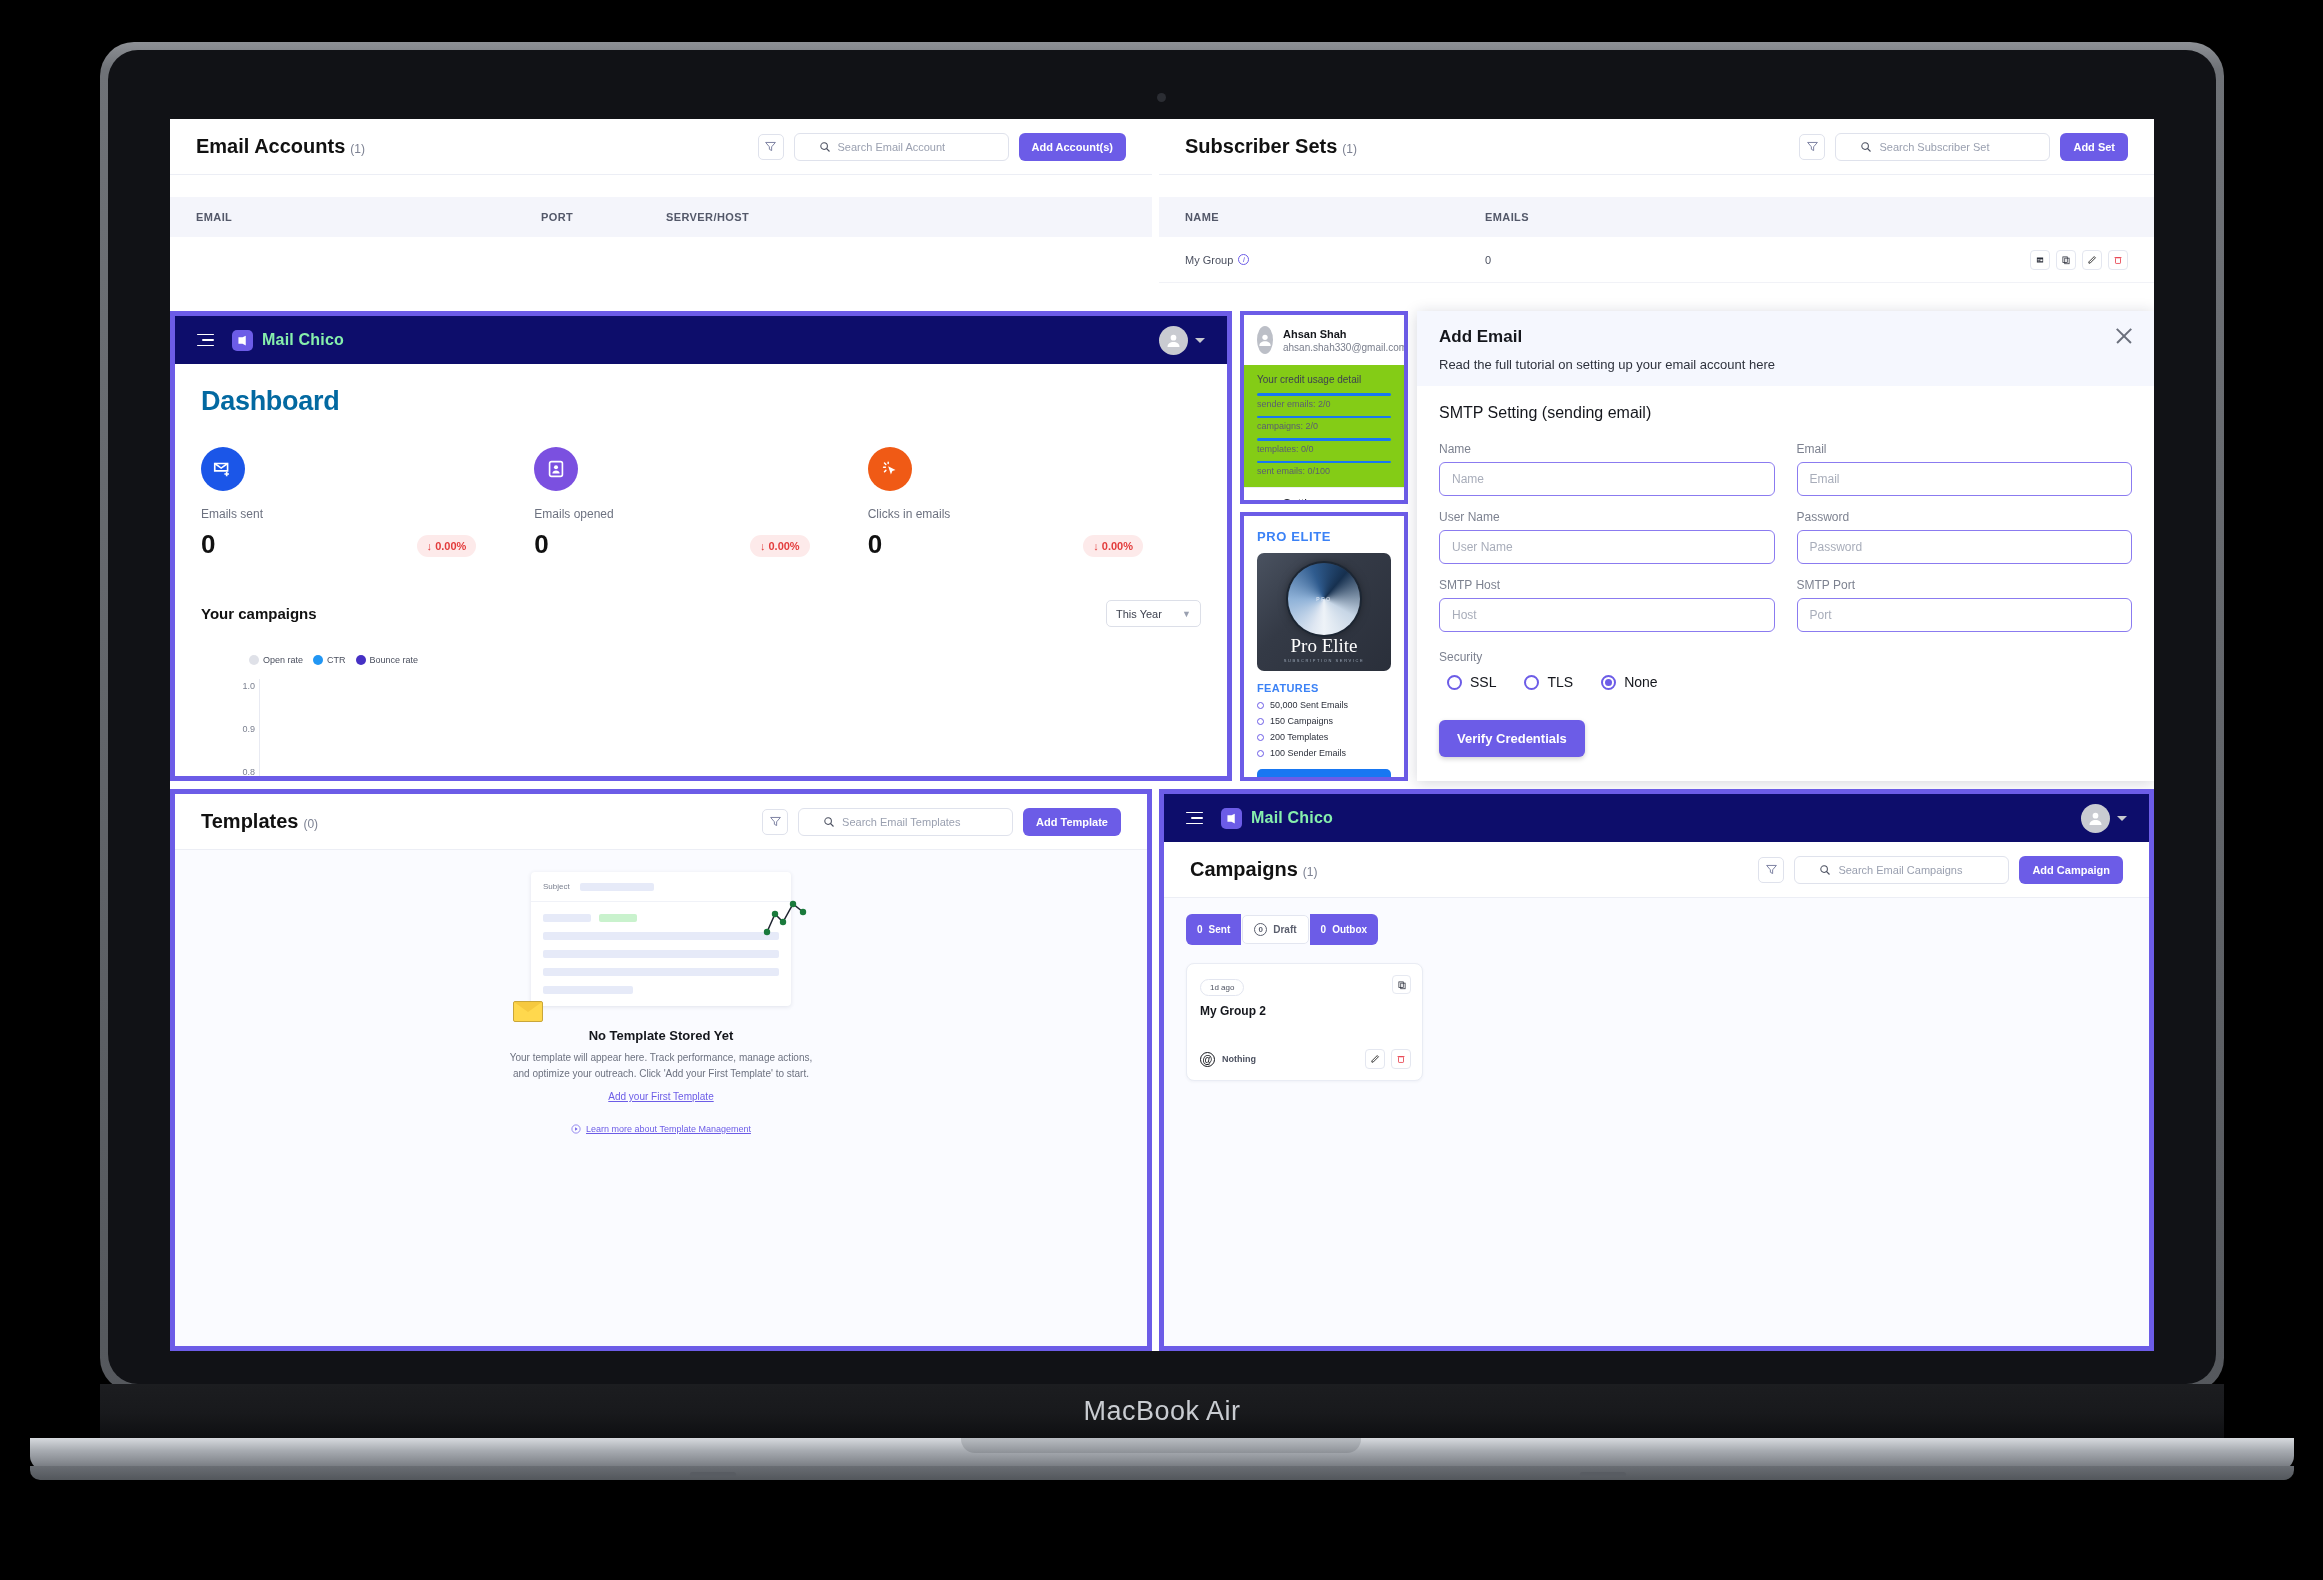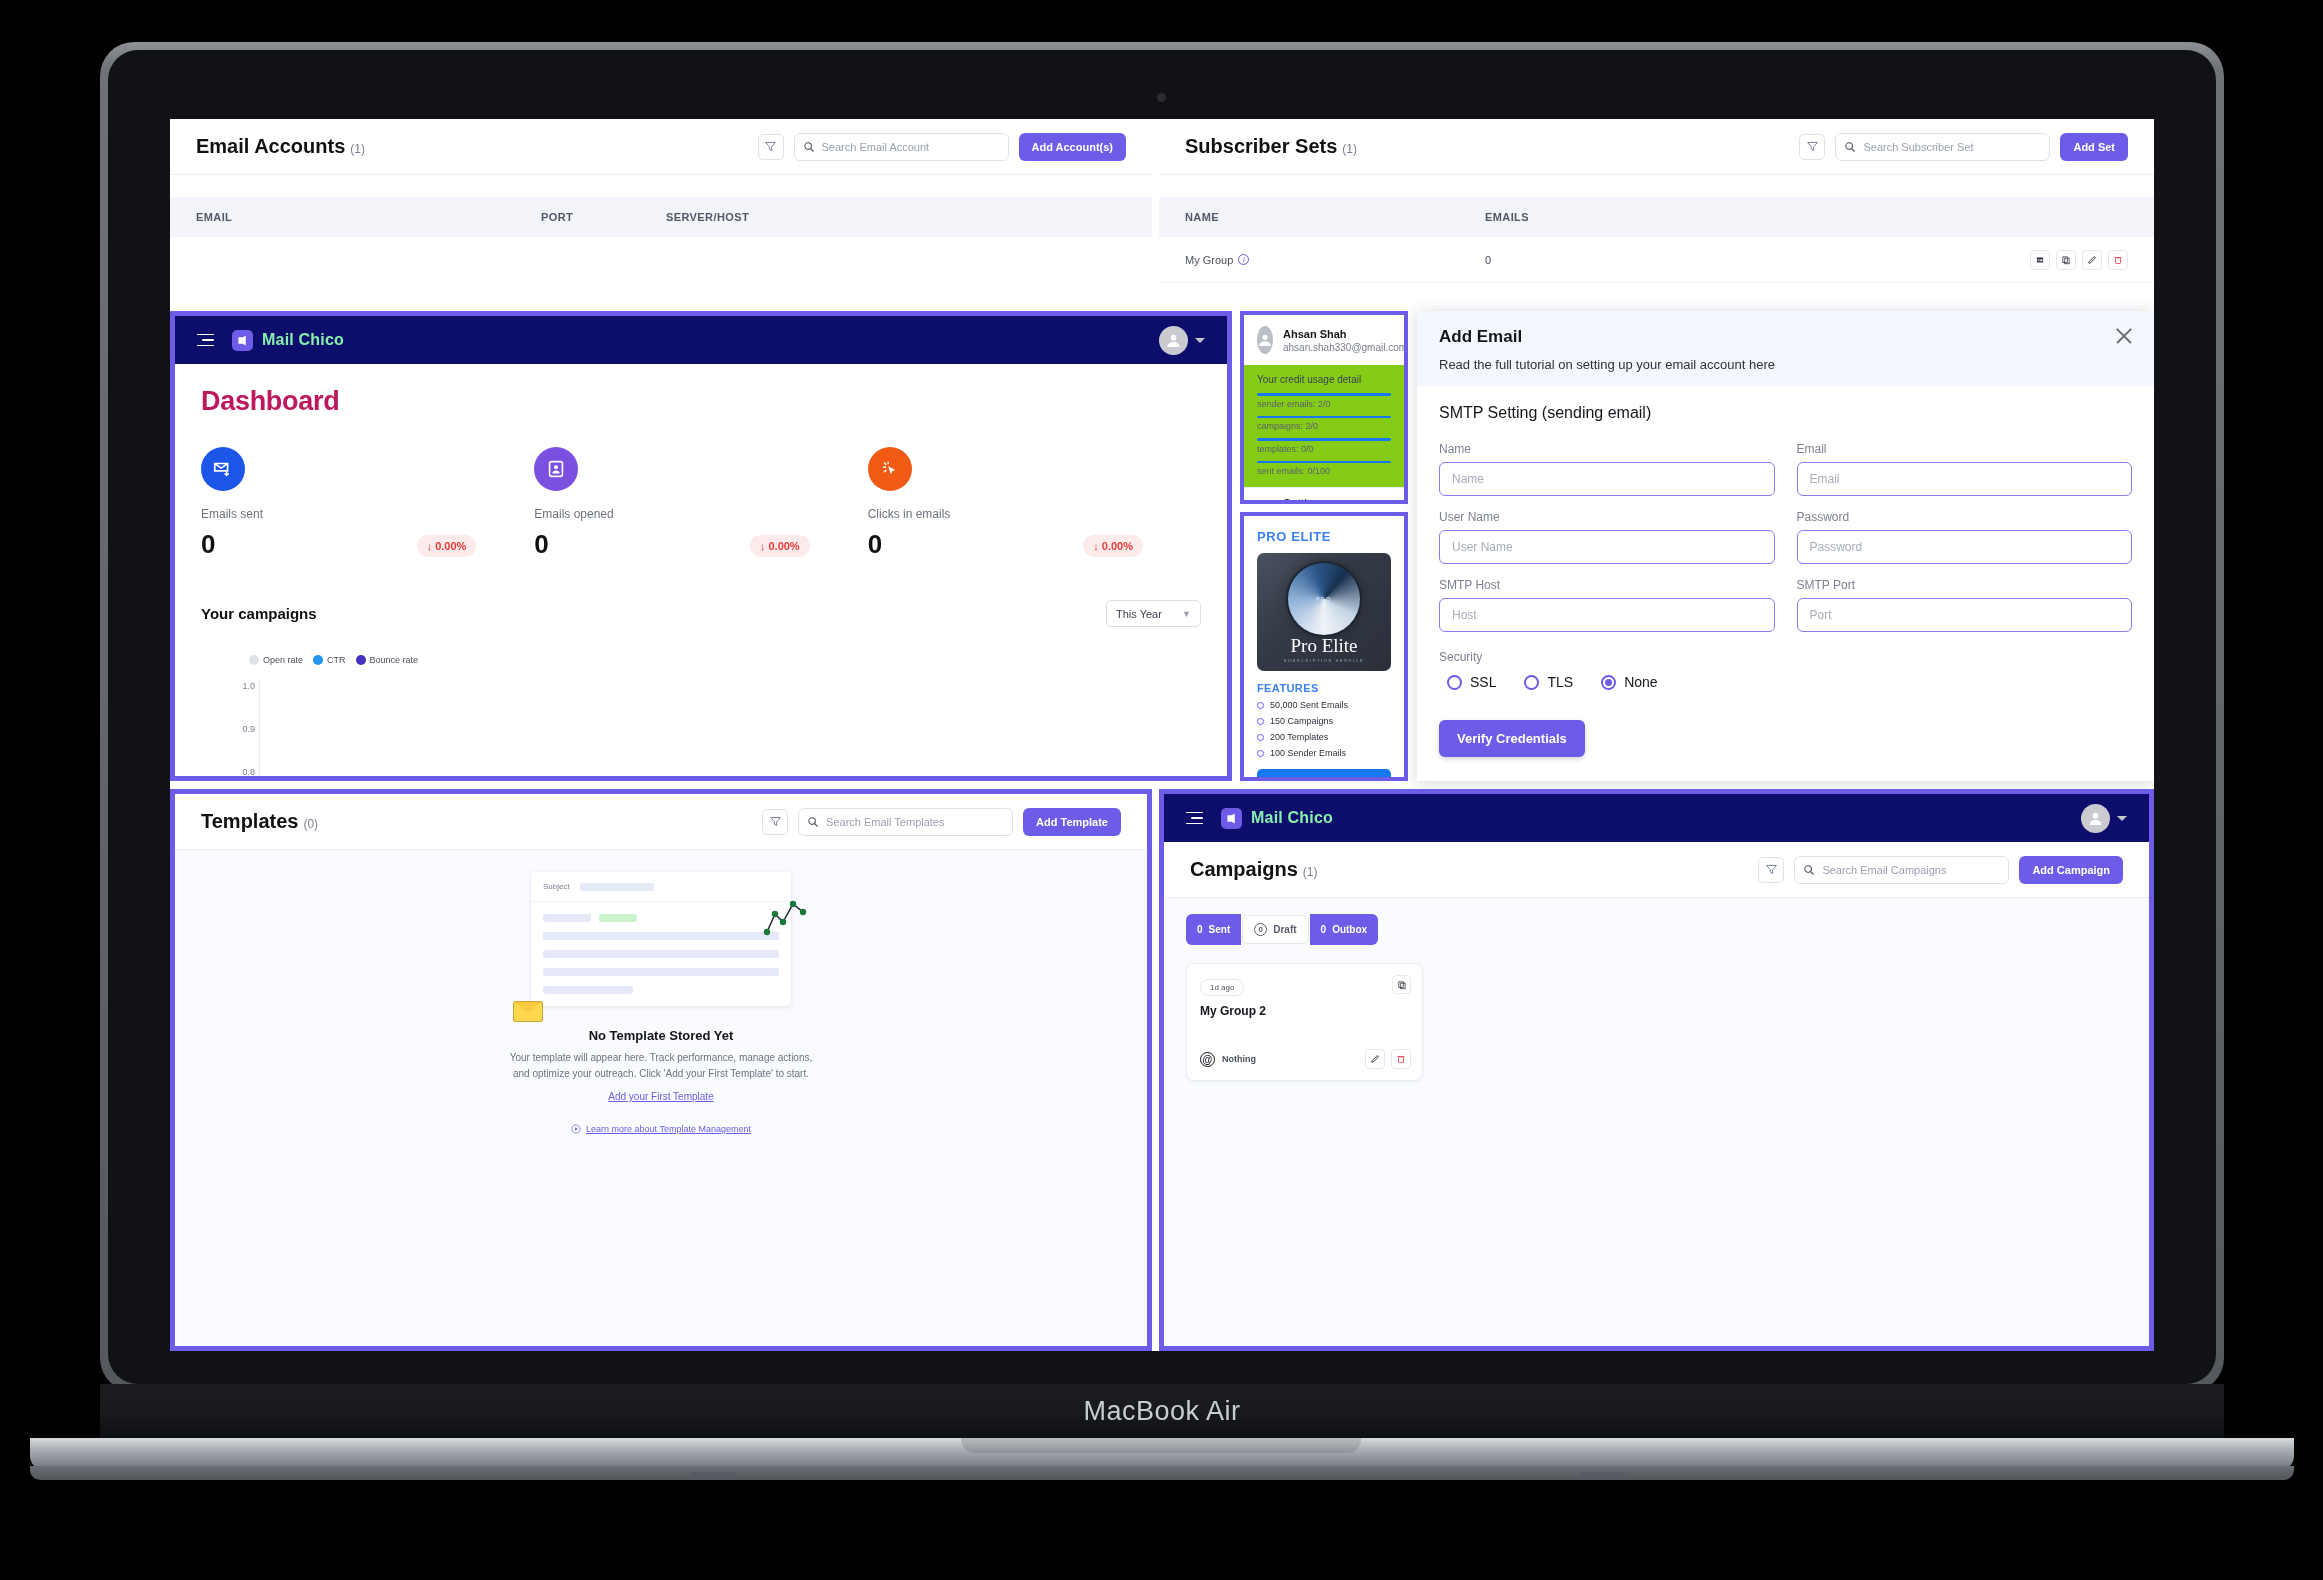--- a/index.html
+++ b/index.html
@@ -94,21 +94,21 @@
   .list-title { font-size:20px; font-weight:bold; color:#111; }
   .list-title .count { font-size:12px; color:#7c8192; font-weight:normal; margin-left:5px; }
   .head-tools { display:flex; align-items:center; gap:10px; }
   .filter-btn {
     width:26px;height:26px;border:1px solid #dfe2ec;border-radius:5px;background:#fff;
     display:flex;align-items:center;justify-content:center;cursor:pointer;
   }
   .filter-btn svg{width:13px;height:13px;}
   .search-box {
     display:flex;align-items:center;gap:7px;height:28px;width:215px;
-    border:1px solid #dfe2ec;border-radius:6px;padding:0 8px;background:#fff;
+    border:1px solid #dfe2ec;border-radius:6px;padding:0 24px;background:#fff;
   }
   .search-box svg{width:12px;height:12px;flex:none;}
   .search-box span{font-size:11px;color:#9aa0b0;white-space:nowrap;}
   .pill-btn {
     background:#6c5ce7;color:#fff;font-size:11px;font-weight:bold;border:none;
     border-radius:6px;padding:8px 13px;cursor:pointer;white-space:nowrap;
   }
 
   
   .tbl-head {
@@ -131,21 +131,21 @@
     display:flex;align-items:center;justify-content:center;cursor:pointer;
   }
   .act svg{width:10px;height:10px;}
   .info-i {
     width:11px;height:11px;border-radius:50%;border:1px solid #6c5ce7;color:#6c5ce7;
     font-size:8px;display:inline-flex;align-items:center;justify-content:center;font-style:italic;
   }
 
   
   .dash-body{ background:#fff; padding:22px 26px 0 26px; }
-  .dash-title{ font-size:27px; font-weight:bold; color:#be185d; letter-spacing:-.3px; }
+  .dash-title{ font-size:27px; font-weight:bold; color:#0369a1; letter-spacing:-.3px; }
   .stats{ display:flex; margin-top:30px; }
   .stat{ width:400px; position:relative; }
   .stat-icon{
     width:44px;height:44px;border-radius:50%;display:flex;align-items:center;justify-content:center;
   }
   .stat-icon svg{width:22px;height:22px;fill:#fff;}
   .stat-label{ font-size:12px;color:#6d7280;margin-top:16px; }
   .stat-value{ font-size:26px;font-weight:bold;color:#111;margin-top:8px; }
   .delta{
     position:absolute; right:58px; bottom:3px;

